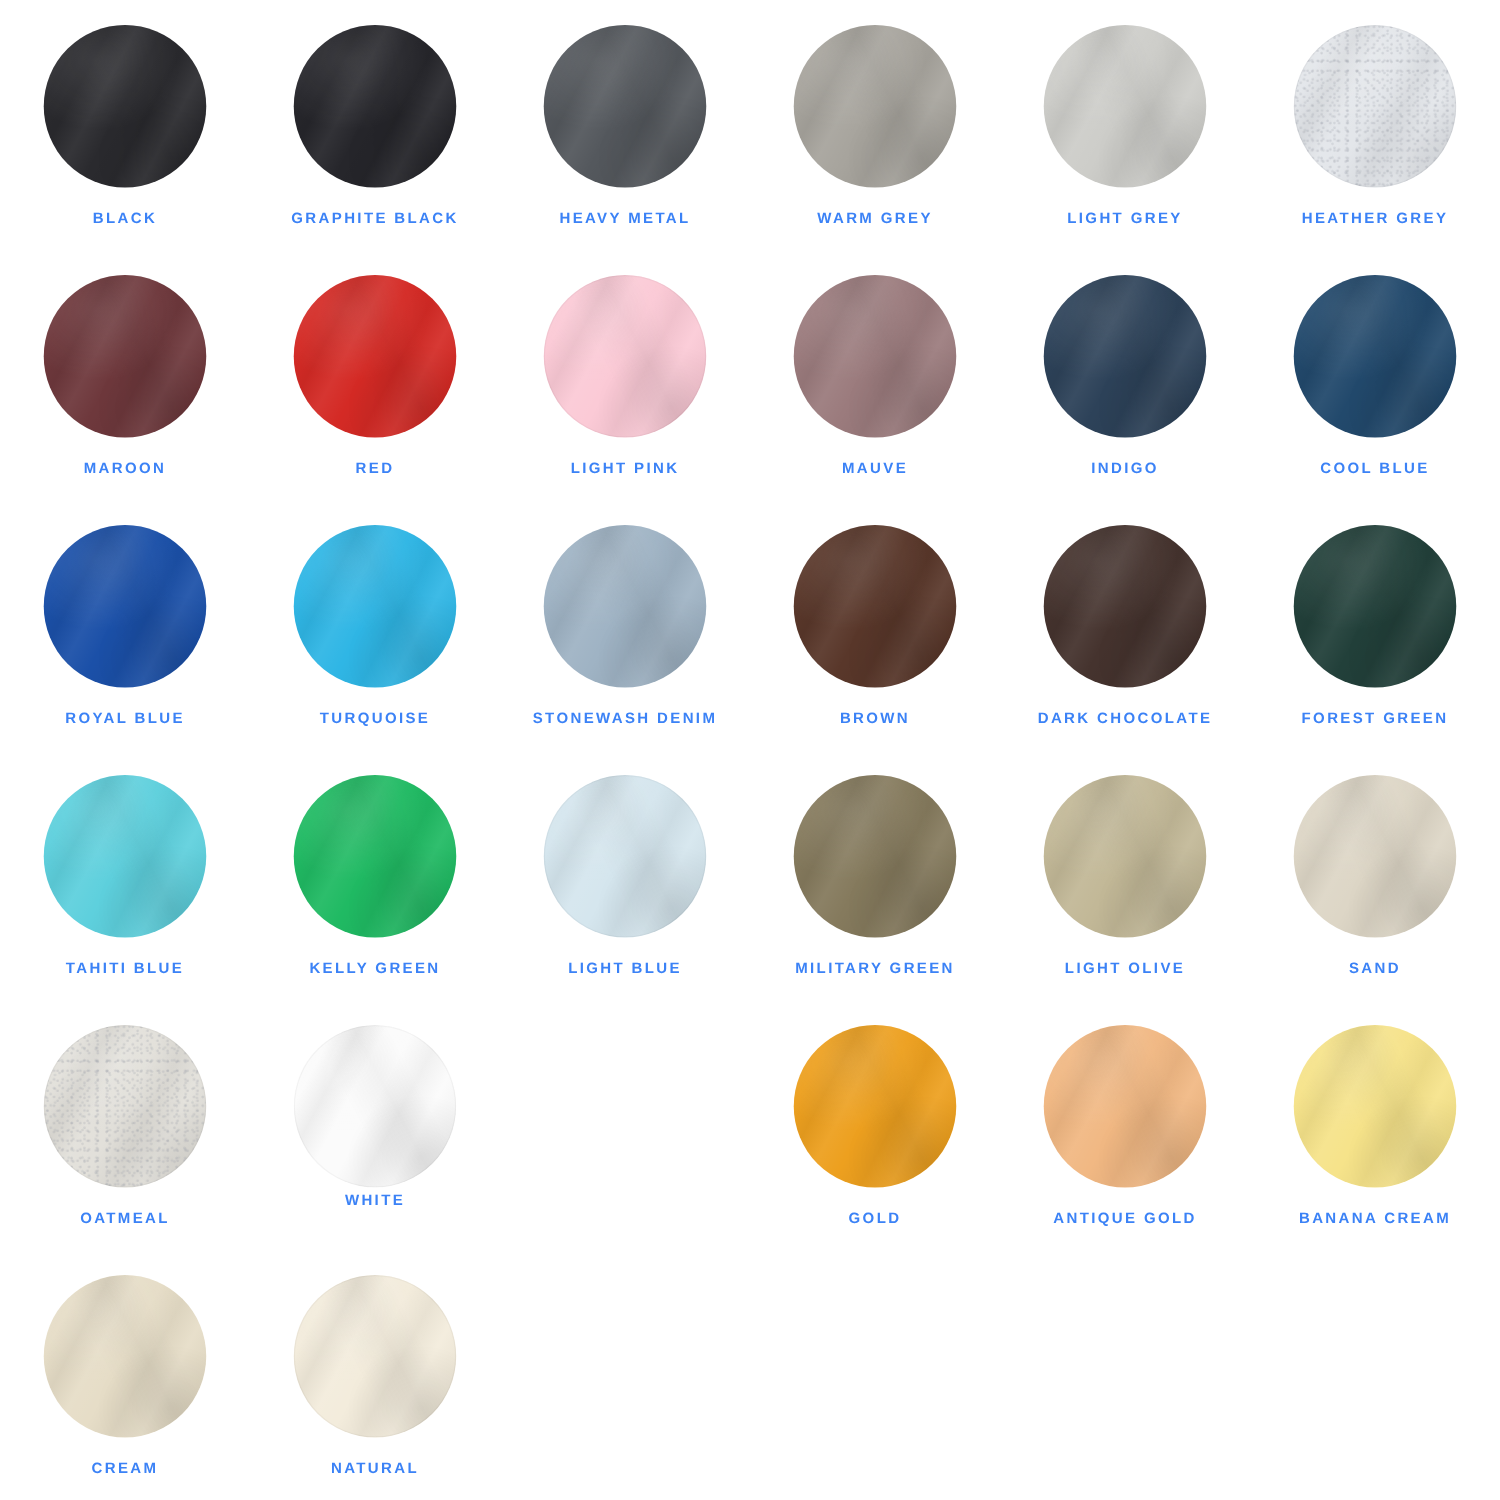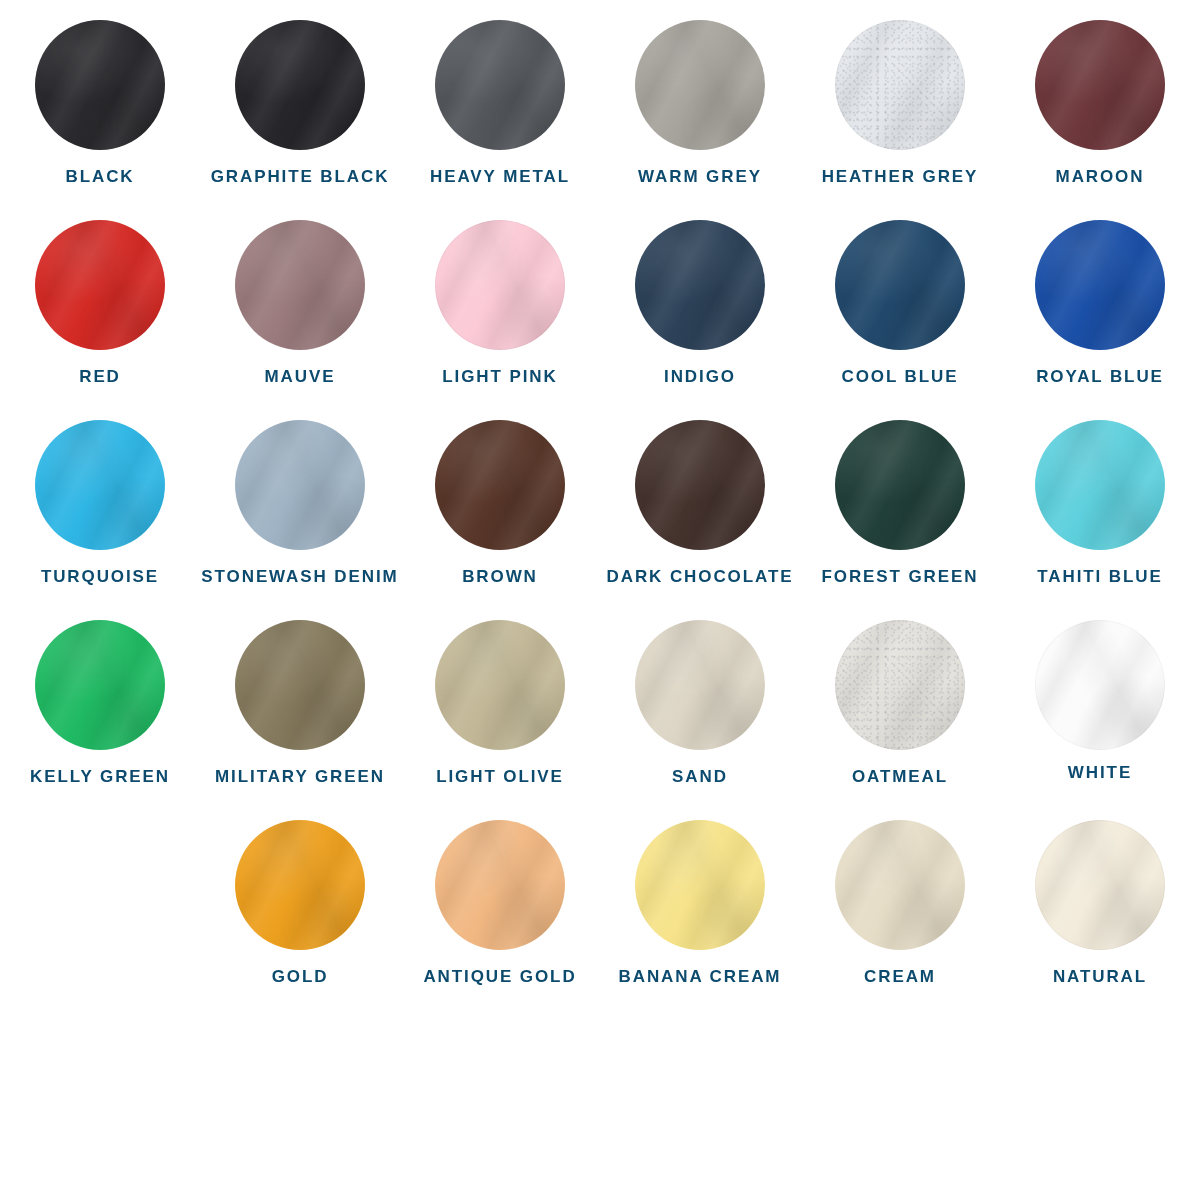--- a/index.html
+++ b/index.html
@@ -94,30 +94,30 @@
     opacity: 0.95;
   }
 
   
   .swatch-disc.pale {
     box-shadow: inset 0 0 0 1px rgba(0,0,0,0.035);
   }
 
   .swatch-label {
     margin-top: 18px;
-    font-size: 17px;
+    font-size: 12px;
     letter-spacing: 1.9px;
     font-weight: 600;
-    color: #0c4a6e;
+    color: #3b82f6;
     text-transform: uppercase;
     text-align: left;
     white-space: nowrap;
     line-height: 1;
   }
-  .swatch-label.raised { margin-top: 14px; }
+  .swatch-label.raised { margin-top: 4px; }
 </style>
 </head>
 <body>
 
 <div id="swatch-grid">
     <div class="swatch-cell">
       <div class="swatch-disc-wrap">
         <div class="swatch-disc" title="BLACK" style="background-color: rgb(42, 42, 46);"></div>
       </div>
       <div class="swatch-label">BLACK</div>
@@ -135,50 +135,56 @@
       <div class="swatch-label">HEAVY METAL</div>
     </div>
     <div class="swatch-cell">
       <div class="swatch-disc-wrap">
         <div class="swatch-disc" title="WARM GREY" style="background-color: rgb(167, 164, 157);"></div>
       </div>
       <div class="swatch-label">WARM GREY</div>
     </div>
     <div class="swatch-cell">
       <div class="swatch-disc-wrap">
+        <div class="swatch-disc" title="LIGHT GREY" style="background-color: rgb(205, 205, 201);"></div>
+      </div>
+      <div class="swatch-label">LIGHT GREY</div>
+    </div>
+    <div class="swatch-cell">
+      <div class="swatch-disc-wrap">
         <div class="swatch-disc heathered pale" title="HEATHER GREY" style="background-color: rgb(227, 230, 234);"></div>
       </div>
       <div class="swatch-label">HEATHER GREY</div>
     </div>
     <div class="swatch-cell">
       <div class="swatch-disc-wrap">
         <div class="swatch-disc" title="MAROON" style="background-color: rgb(110, 56, 60);"></div>
       </div>
       <div class="swatch-label">MAROON</div>
     </div>
     <div class="swatch-cell">
       <div class="swatch-disc-wrap">
         <div class="swatch-disc" title="RED" style="background-color: rgb(212, 42, 37);"></div>
       </div>
       <div class="swatch-label">RED</div>
     </div>
     <div class="swatch-cell">
       <div class="swatch-disc-wrap">
+        <div class="swatch-disc pale" title="LIGHT PINK" style="background-color: rgb(251, 202, 214);"></div>
+      </div>
+      <div class="swatch-label">LIGHT PINK</div>
+    </div>
+    <div class="swatch-cell">
+      <div class="swatch-disc-wrap">
         <div class="swatch-disc" title="MAUVE" style="background-color: rgb(155, 123, 125);"></div>
       </div>
       <div class="swatch-label">MAUVE</div>
     </div>
     <div class="swatch-cell">
       <div class="swatch-disc-wrap">
-        <div class="swatch-disc pale" title="LIGHT PINK" style="background-color: rgb(251, 202, 214);"></div>
-      </div>
-      <div class="swatch-label">LIGHT PINK</div>
-    </div>
-    <div class="swatch-cell">
-      <div class="swatch-disc-wrap">
         <div class="swatch-disc" title="INDIGO" style="background-color: rgb(45, 66, 89);"></div>
       </div>
       <div class="swatch-label">INDIGO</div>
     </div>
     <div class="swatch-cell">
       <div class="swatch-disc-wrap">
         <div class="swatch-disc" title="COOL BLUE" style="background-color: rgb(34, 73, 108);"></div>
       </div>
       <div class="swatch-label">COOL BLUE</div>
     </div>
@@ -222,20 +228,26 @@
       <div class="swatch-disc-wrap">
         <div class="swatch-disc" title="TAHITI BLUE" style="background-color: rgb(94, 208, 221);"></div>
       </div>
       <div class="swatch-label">TAHITI BLUE</div>
     </div>
     <div class="swatch-cell">
       <div class="swatch-disc-wrap">
         <div class="swatch-disc" title="KELLY GREEN" style="background-color: rgb(32, 186, 99);"></div>
       </div>
       <div class="swatch-label">KELLY GREEN</div>
+    </div>
+    <div class="swatch-cell">
+      <div class="swatch-disc-wrap">
+        <div class="swatch-disc pale" title="LIGHT BLUE" style="background-color: rgb(213, 230, 238);"></div>
+      </div>
+      <div class="swatch-label">LIGHT BLUE</div>
     </div>
     <div class="swatch-cell">
       <div class="swatch-disc-wrap">
         <div class="swatch-disc" title="MILITARY GREEN" style="background-color: rgb(133, 122, 93);"></div>
       </div>
       <div class="swatch-label">MILITARY GREEN</div>
     </div>
     <div class="swatch-cell">
       <div class="swatch-disc-wrap">
         <div class="swatch-disc" title="LIGHT OLIVE" style="background-color: rgb(194, 184, 151);"></div>

